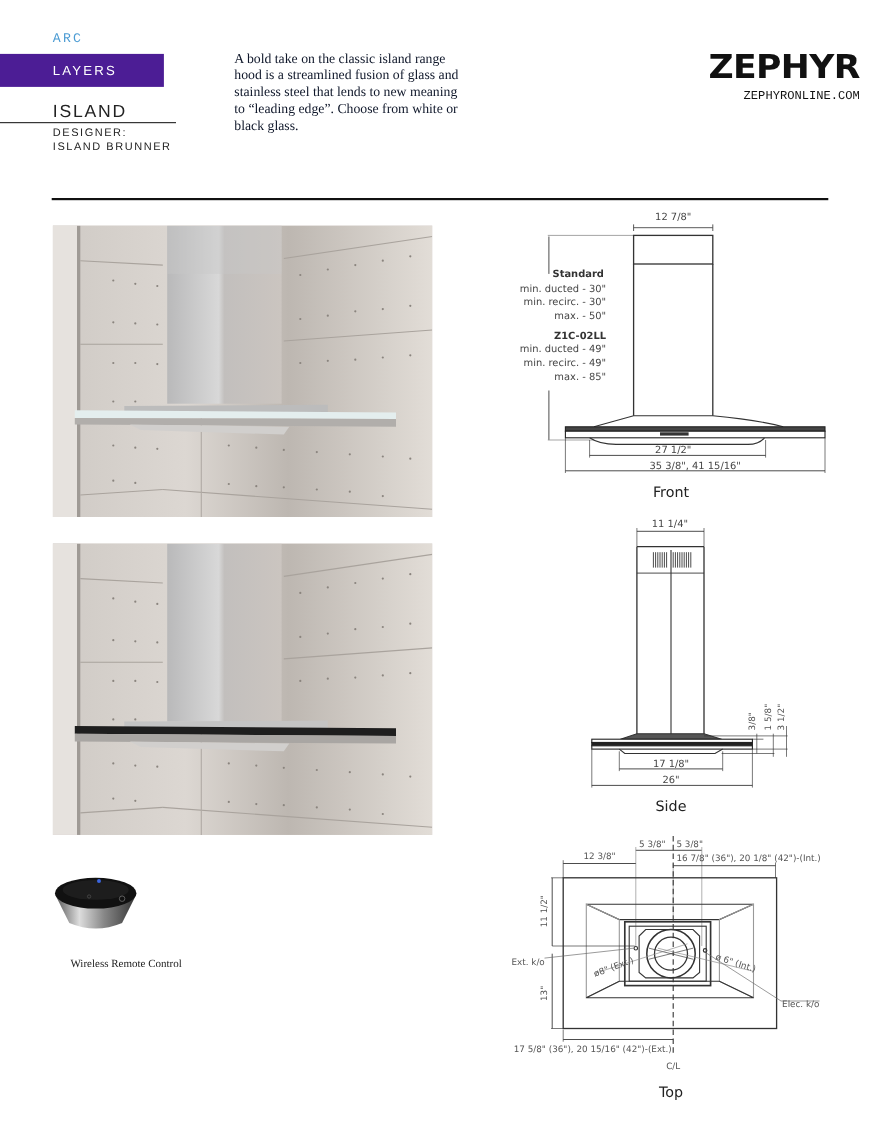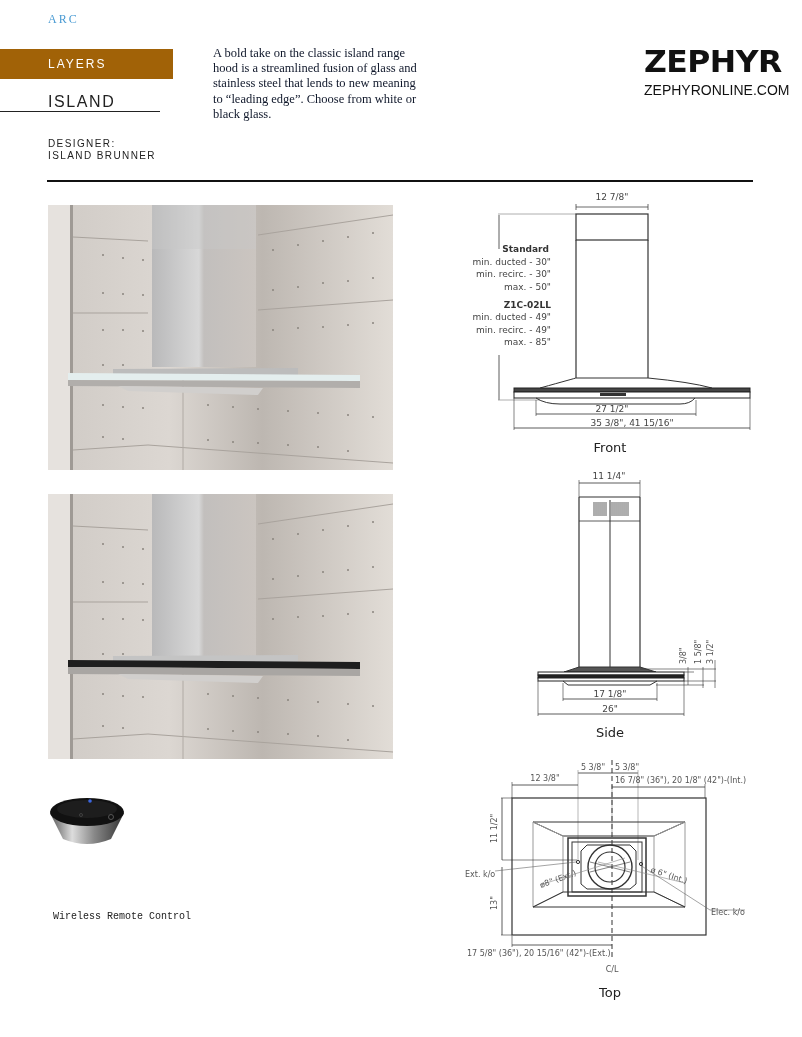--- a/index.html
+++ b/index.html
@@ -1,39 +1,39 @@
 <!DOCTYPE html>
 <html><head>
   <meta charset="utf-8">
   <style>
     html, body { margin:0; padding:0; background:#fff; }
     body { width:802px; height:1037px; position:relative; overflow:hidden; font-family:"DejaVu Sans", sans-serif; color:#222; }
     .abs { position:absolute; }
 
     
-    .nav-arc { left:48px; top:12px; font-family:Liberation Serif, serif; font-size:12px; letter-spacing:2px; color:#4a9bd3; }
-    .nav-layers { left:0; top:49px; width:173px; height:30px; background:#a16207;text-align:center; }
+    .nav-arc { left:48px; top:28px; font-family:Liberation Mono, monospace; font-size:12px; letter-spacing:2px; color:#4a9bd3; }
+    .nav-layers { left:0; top:49px; width:149px; height:30px; background:#4c1d95;text-align:center; }
     .nav-layers span { position:absolute; left:48px; top:8px; font-family:"Liberation Sans", sans-serif; font-size:12px; letter-spacing:2px; color:#fff; }
     .nav-island { left:48px; top:93px; font-family:"Liberation Sans", sans-serif; font-size:16px; letter-spacing:1.6px; color:#222; }
     .nav-rule { left:0; top:111px; width:160px; height:1px; background:#222; }
-    .nav-designer { left:48px; top:138px; font-family:"Liberation Sans", sans-serif; font-size:10px; letter-spacing:1.4px; line-height:12px; color:#222; }
+    .nav-designer { left:48px; top:116px; font-family:"Liberation Sans", sans-serif; font-size:10px; letter-spacing:1.4px; line-height:12px; color:#222; }
 
     .intro { left:213px; top:46px; width:205px; font-family:"Liberation Serif", serif; font-size:12.5px; line-height:15.2px; color:#0f172a; }
 
     .logo { left:644px; top:44px; font-family:"DejaVu Sans", sans-serif; font-weight:bold; font-size:30px; letter-spacing:-0.5px; color:#111; transform:scaleX(1.05); transform-origin:left; }
-    .url { left:644px; top:82px; font-family:Liberation Sans, sans-serif; font-size:14px; color:#111; }
+    .url { left:676px; top:82px; font-family:Liberation Mono, monospace; font-size:11px; color:#111; }
 
     .header-rule { left:47px; top:180px; width:706px; height:2px; background:#111; }
 
     .photo { overflow:hidden; background:#d9d4cf; }
     .photo-1 { left:48px; top:205px; width:345px; height:265px; }
     .photo-2 { left:48px; top:494px; width:345px; height:265px; }
 
     .remote { left:47px; top:795px; width:80px; height:52px; }
-    .remote-caption { left:53px; top:871px; font-family:Liberation Mono, monospace; font-size:10px; color:#222;margin-top:40px; }
+    .remote-caption { left:64px; top:871px; font-family:Liberation Serif, serif; font-size:10px; color:#222; }
 
     .dim { font-family:"DejaVu Sans", sans-serif; font-size:9px; fill:#444; }
     .dim-sm { font-family:"DejaVu Sans", sans-serif; font-size:8px; fill:#555; }
     .view-label { font-family:"DejaVu Sans", sans-serif; font-size:13px; fill:#222; }
     .std-label { font-family:"DejaVu Sans", sans-serif; font-size:9px; fill:#333; font-weight:bold; }
   </style>
 </head>
 <body>
 
 <div class="abs nav-arc">ARC</div>

